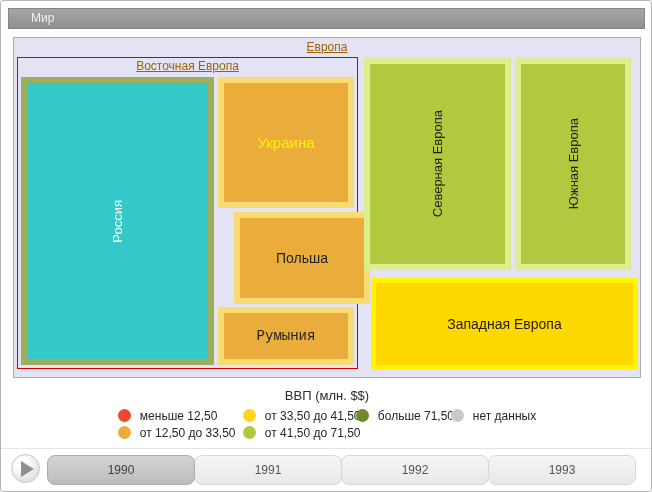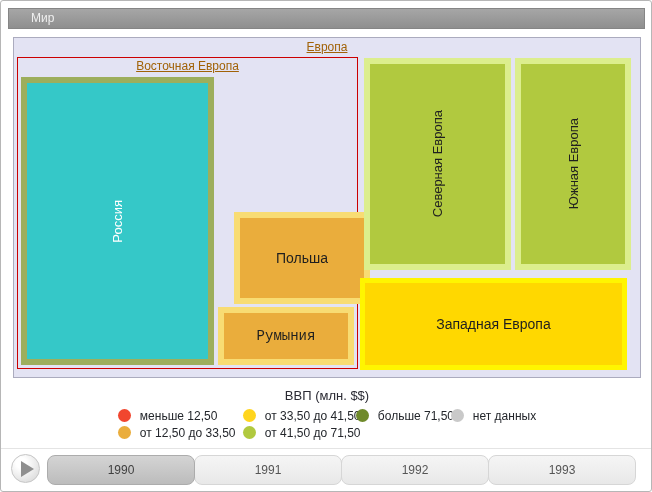--- a/index.html
+++ b/index.html
@@ -25,21 +25,21 @@
     display:flex;align-items:center;justify-content:center;overflow:hidden;}
   .tile-label{font-size:14px;color:#1F1F1F;white-space:nowrap;}
   .vlabel{writing-mode:vertical-rl;transform:rotate(180deg);font-size:13px;color:#1F1F1F;white-space:nowrap;}
   .pos-russia{left:20px;top:76px;width:193px;height:288px;}
   .pos-ukraine{left:217px;top:76px;width:136px;height:131px;}
   .pos-ukraine .tile-label{font-size:15px;}
   .pos-poland{left:217px;top:211px;width:136px;height:92px;margin-left:16px;}
   .pos-romania{left:217px;top:306px;width:136px;height:58px;}
   .pos-northern{left:363px;top:57px;width:147px;height:212px;}
   .pos-southern{left:514px;top:57px;width:116px;height:212px;}
-  .pos-western{left:359px;top:277px;width:267px;height:92px;}
+  .pos-western{left:370px;top:277px;width:267px;height:92px;}
   .pos-western .tile-fill{left:5px;top:5px;right:5px;bottom:5px;}
 
   
   .legend{position:absolute;left:0;top:387px;width:652px;text-align:center;}
   .legend-title{font-size:13px;color:#2A2A33;margin-bottom:4px;}
   .legend-grid{display:inline-grid;grid-template-columns:125px 113px 95px auto;grid-template-rows:17px 17px;text-align:right;}
   .legend-item{display:flex;align-items:center;}
   .legend-item:nth-child(1){grid-column:1;grid-row:1;}
   .legend-item:nth-child(2){grid-column:1;grid-row:2;}
   .legend-item:nth-child(3){grid-column:2;grid-row:1;}
@@ -78,20 +78,25 @@
   <div class="eastern">
     <div class="group-label">Восточная Европа</div>
   </div>
 
   <div class="tile pos-russia" style="background-color: rgb(157, 174, 92);">
     <div class="tile-fill" style="background-color: rgb(53, 200, 200);">
       <span class="vlabel" style="color: rgb(255, 255, 255);">Россия</span>
     </div>
   </div>
 
+  <div class="tile pos-ukraine" style="background-color: rgb(248, 220, 115);">
+    <div class="tile-fill" style="background-color: rgb(234, 173, 60);">
+      <span class="tile-label" style="color: rgb(255, 240, 0);">Украина</span>
+    </div>
+  </div>
 
   <div class="tile pos-poland" style="background-color: rgb(248, 220, 115);">
     <div class="tile-fill" style="background-color: rgb(234, 173, 60);">
       <span class="tile-label">Польша</span>
     </div>
   </div>
 
   <div class="tile pos-romania" style="background-color: rgb(248, 220, 115); font-family: Liberation Mono, monospace;">
     <div class="tile-fill" style="background-color: rgb(234, 173, 60);">
       <span class="tile-label">Румыния</span>

